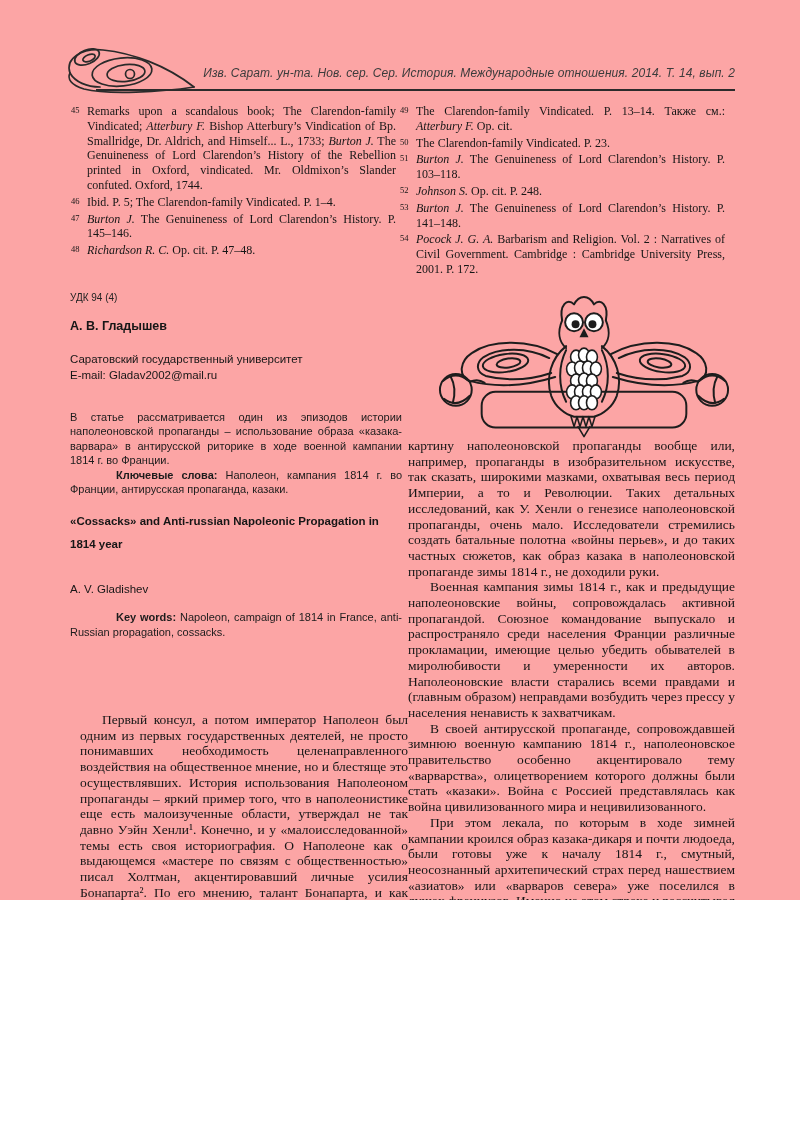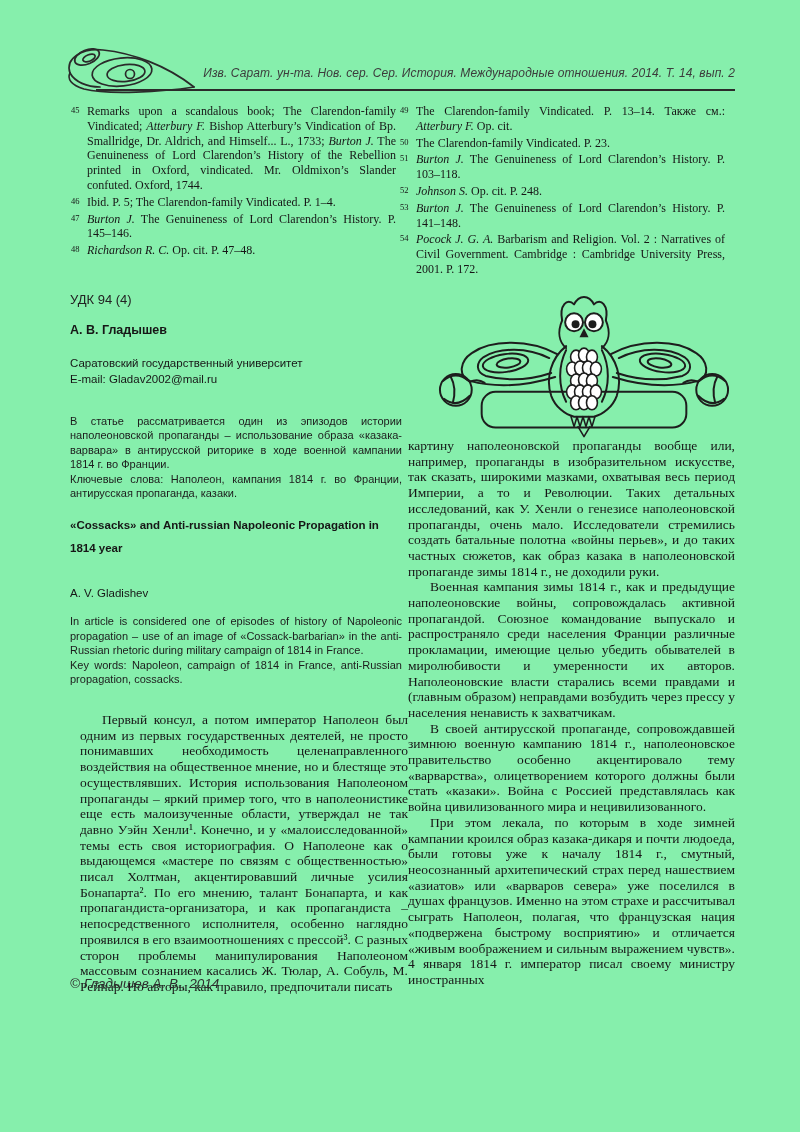--- a/index.html
+++ b/index.html
@@ -2,21 +2,21 @@
 <html lang="ru"><head>
 <meta charset="utf-8">
 <style>
   * { box-sizing: border-box; margin: 0; padding: 0; }
   html,body { background:#ffffff; }
   body {
     width: 800px; height: 1132px;
     font-family: "Liberation Serif", serif;
     color: #161616;
   }
-  .page { position: relative; width: 800px; height: 1132px; background: #86efac; overflow: hidden; }
+  .page { position: relative; width: 800px; height: 900px; background: #fca5a5; overflow: hidden; }
 
   
   .header-ornament { position:absolute; left:60px; top:44px; width:136px; height:54px; }
   .header-rule { position:absolute; left:96px; top:89px; width:639px; border-top:2px solid #2b2b2b; }
   .journal-line {
     position:absolute; right:65px; top:66px;
     font: italic 12px "Liberation Sans", sans-serif;
     color:#3c3c3c; letter-spacing:.1px;
   }
 
@@ -26,29 +26,29 @@
     display:flex; gap:3px;
     font-size:12px; line-height:14.8px; text-align:justify;
   }
   .fncol { width:326px; }
   .fn { position:relative; padding-left:17px; margin-bottom:2px; }
   .fn-num { position:absolute; left:1px; top:-1px; font-size:8.5px; }
   .fn i { font-style: italic; }
 
   
   .meta { position:absolute; left:70px; top:292px; width:332px; font-family:"Liberation Sans", sans-serif; }
-  .udc { font-size:13px; color:#222; margin-bottom:16px; }
+  .udc { font-size:10px; color:#222; margin-bottom:16px; }
   .title-ru { width:394px; font-size:17px; font-weight:bold; line-height:22px; letter-spacing:-.2px; margin-bottom:17px; color:#101010; }
   .author-ru { font-size:12.5px; font-weight:bold; margin-bottom:19px; }
   .affiliation { font-size:11.5px; line-height:15.5px; margin-bottom:27px; }
   .abstract { font-size:11px; line-height:14.4px; text-align:justify; color:#1c1c1c; }
   .mb12 { margin-bottom:12px; }
   .title-en { width:310px; font-size:11.5px; font-weight:bold; line-height:23px; margin:14px 0 27px 0; }
   .author-en { font-size:11.5px; font-weight:normal; margin-bottom:15px; }
-  .kw-label { font-weight:normal; }
+  .kw-label { font-weight:bold;margin-left:46px; }
 
   
   .owl-ornament { position:absolute; left:430px; top:292px; width:308px; height:148px; }
 
   
   .body-left  { position:absolute; left:80px;  top:712px; width:328px; }
   .body-right { position:absolute; left:408px; top:438px; width:327px; }
   .para { font-size:13.5px; line-height:15.7px; text-align:justify; hyphens:auto; }
   .para.indent { text-indent:22px; }
 
@@ -130,23 +130,20 @@
       <div>E-mail: Gladav2002@mail.ru</div>
     </div>
     <div class="abstract">
       <span>В статье рассматривается один из эпизодов истории наполеоновской пропаганды – использование образа «казака-варвара» в антирусской риторике в ходе военной кампании 1814 г. во Франции.</span>
     </div>
     <div class="abstract mb12">
       <span class="kw-label">Ключевые слова:</span><span> Наполеон, кампания 1814 г. во Франции, антирусская пропаганда, казаки.</span>
     </div>
     <div class="title-en">«Cossacks» and Anti-russian Napoleonic Propagation in 1814 year</div>
     <div class="author-en">A. V. Gladishev</div>
-    <div class="abstract">
-      <span>In article is considered one of episodes of history of Napoleonic propagation – use of an image of «Cossack-barbarian» in the anti-Russian rhetoric during military campaign of 1814 in France.</span>
-    </div>
     <div class="abstract">
       <span class="kw-label">Key words:</span><span> Napoleon, campaign of 1814 in France, anti-Russian propagation, cossacks.</span>
     </div>
   </div>
 
   <svg class="owl-ornament" viewBox="0 0 310 148">
     <g fill="none" stroke="#1d1d1d" stroke-width="2" stroke-linecap="round" stroke-linejoin="round">
 
       <rect x="52" y="100" width="206" height="36" rx="14"></rect>
 

